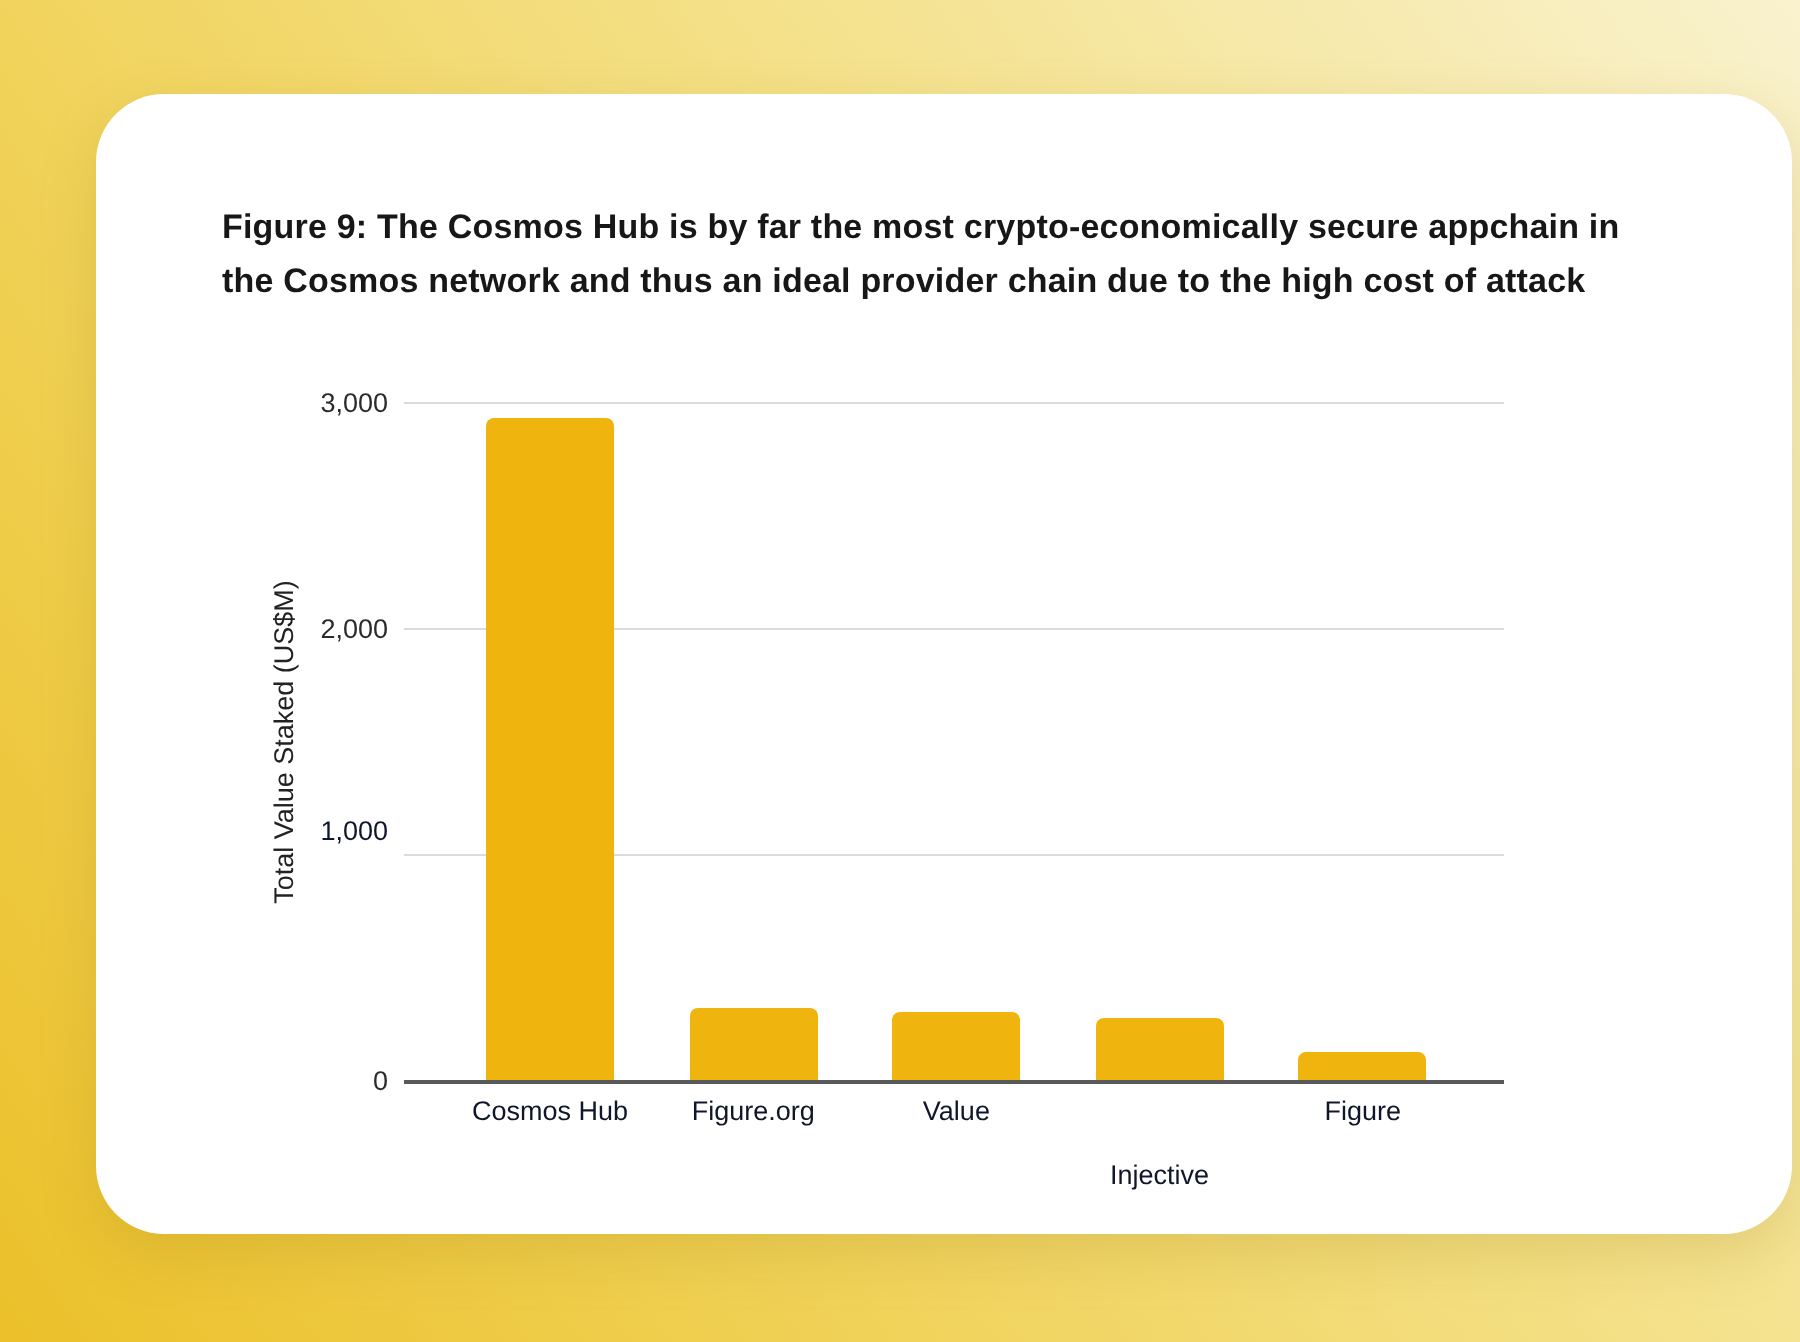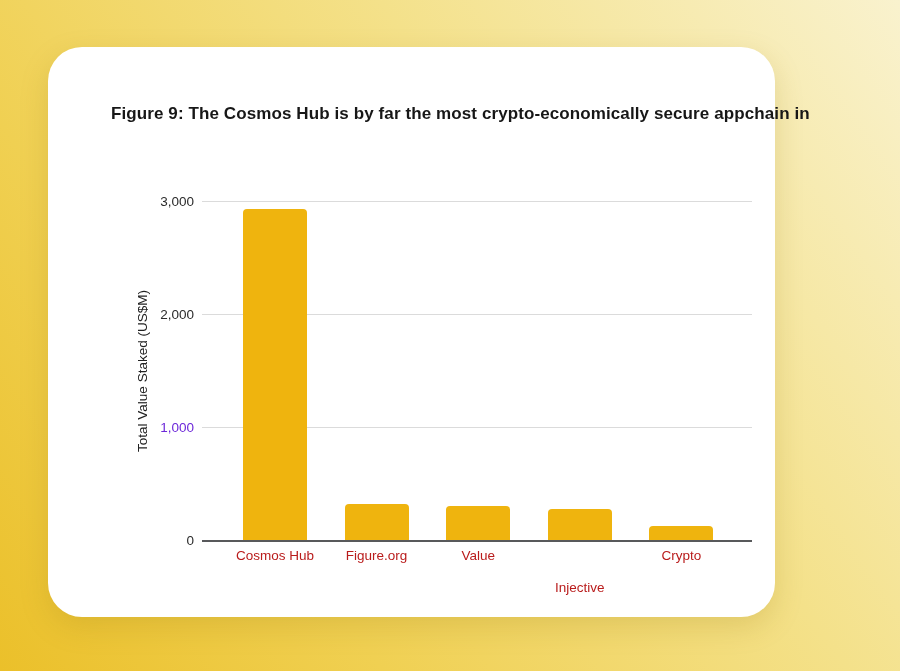--- a/index.html
+++ b/index.html
@@ -10,21 +10,21 @@
   }
   .page {
     position: relative;
     width: 900px; height: 671px;
     overflow: hidden;
     background: linear-gradient(55deg, #ebc02a 0%, #f0d052 28%, #f4e18a 62%, #f9f2ce 100%);
   }
   .card {
     position: absolute;
     left: 48px; top: 47px;
-    width: 727px; height: 570px;
+    width: 848px; height: 570px;
     background: #ffffff;
     border-radius: 34px;
     box-shadow: 0 10px 28px rgba(160, 128, 25, 0.22);
   }
   .figure-title {
     position: absolute;
     left: 63px; top: 53px;
     width: 700px;
     font-size: 17px;
     font-weight: bold;
@@ -62,59 +62,60 @@
     font-size: 13.5px;
     color: #2b2b2b;
     white-space: nowrap;
     line-height: 16px;
   }
   .xlabel {
     position: absolute;
     top: calc(100% + 7px);
     transform: translateX(-50%);
     font-size: 13.5px;
-    color: #b91c1c;
+    color: #0f172a;
     white-space: nowrap;
   }
   .y-axis-title {
     position: absolute;
     left: 94px; top: 324px;
     transform: translate(-50%, -50%) rotate(-90deg);
     font-size: 13.5px;
     color: #222222;
     white-space: nowrap;
   }
 </style>
 </head>
 <body>
 
 <div class="page">
   <div class="card">
 
     <div class="figure-title">
       <span>Figure 9: The Cosmos Hub is by far the most crypto-economically secure appchain in</span>
+      <span>the Cosmos network and thus an ideal provider chain due to the high cost of attack</span>
     </div>
 
     <div class="y-axis-title">Total Value Staked (US$M)</div>
 
     <div class="plot" id="plot">
         <div class="ytick" style="top: 331px; color: rgb(43, 43, 43);">0</div>
         <div class="gridline" style="bottom: 113px; background: rgb(219, 219, 219);"></div>
-        <div class="ytick" style="top: 218px; color: #6d28d9;">1,000</div>
+        <div class="ytick" style="top: 206px; color: #0f172a;">1,000</div>
         <div class="gridline" style="bottom: 226px; background: rgb(219, 219, 219);"></div>
         <div class="ytick" style="top: 105px; color: rgb(43, 43, 43);">2,000</div>
         <div class="gridline" style="bottom: 339px; background: rgb(219, 219, 219);"></div>
         <div class="ytick" style="top: -8px; color: rgb(43, 43, 43); text-align: center;">3,000</div>
         <div class="bar" style="left: 41px; width: 64px; height: 332.22px; background: rgb(239, 180, 14);"></div>
         <div class="xlabel" style="left: 73px;">Cosmos Hub</div>
         <div class="bar" style="left: 142.6px; width: 64px; height: 36.725px; background: rgb(239, 180, 14);"></div>
         <div class="xlabel" style="left: 174.6px;">Figure.org</div>
         <div class="bar" style="left: 244.2px; width: 64px; height: 35.03px; background: rgb(239, 180, 14);"></div>
         <div class="xlabel" style="left: 276.2px;">Value</div>
         <div class="bar" style="left: 345.8px; width: 64px; height: 32.205px; background: rgb(239, 180, 14);"></div>
         <div class="xlabel" style="left: 377.8px; margin-top: 32px;">Injective</div>
         <div class="bar" style="left: 447.4px; width: 64px; height: 15.255px; background: rgb(239, 180, 14);"></div>
-        <div class="xlabel" style="left: 479.4px;">Crypto</div>
+        <div class="xlabel" style="left: 479.4px;">Figure</div>
         <div class="axis-line" style="background: rgb(88, 89, 91);"></div>
       </div>
 
   </div>
 </div>
 
 </body></html>

